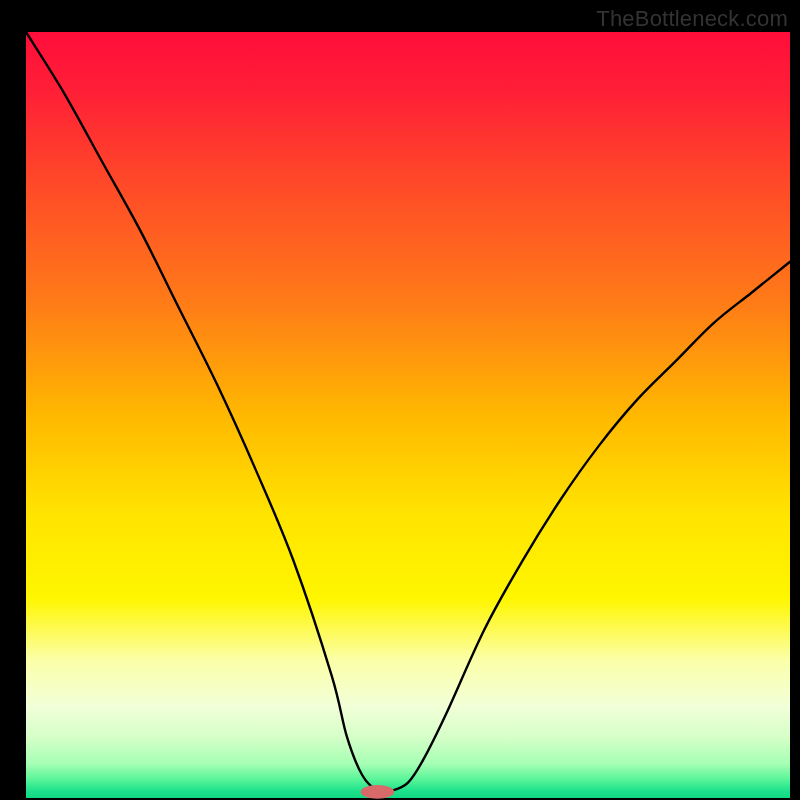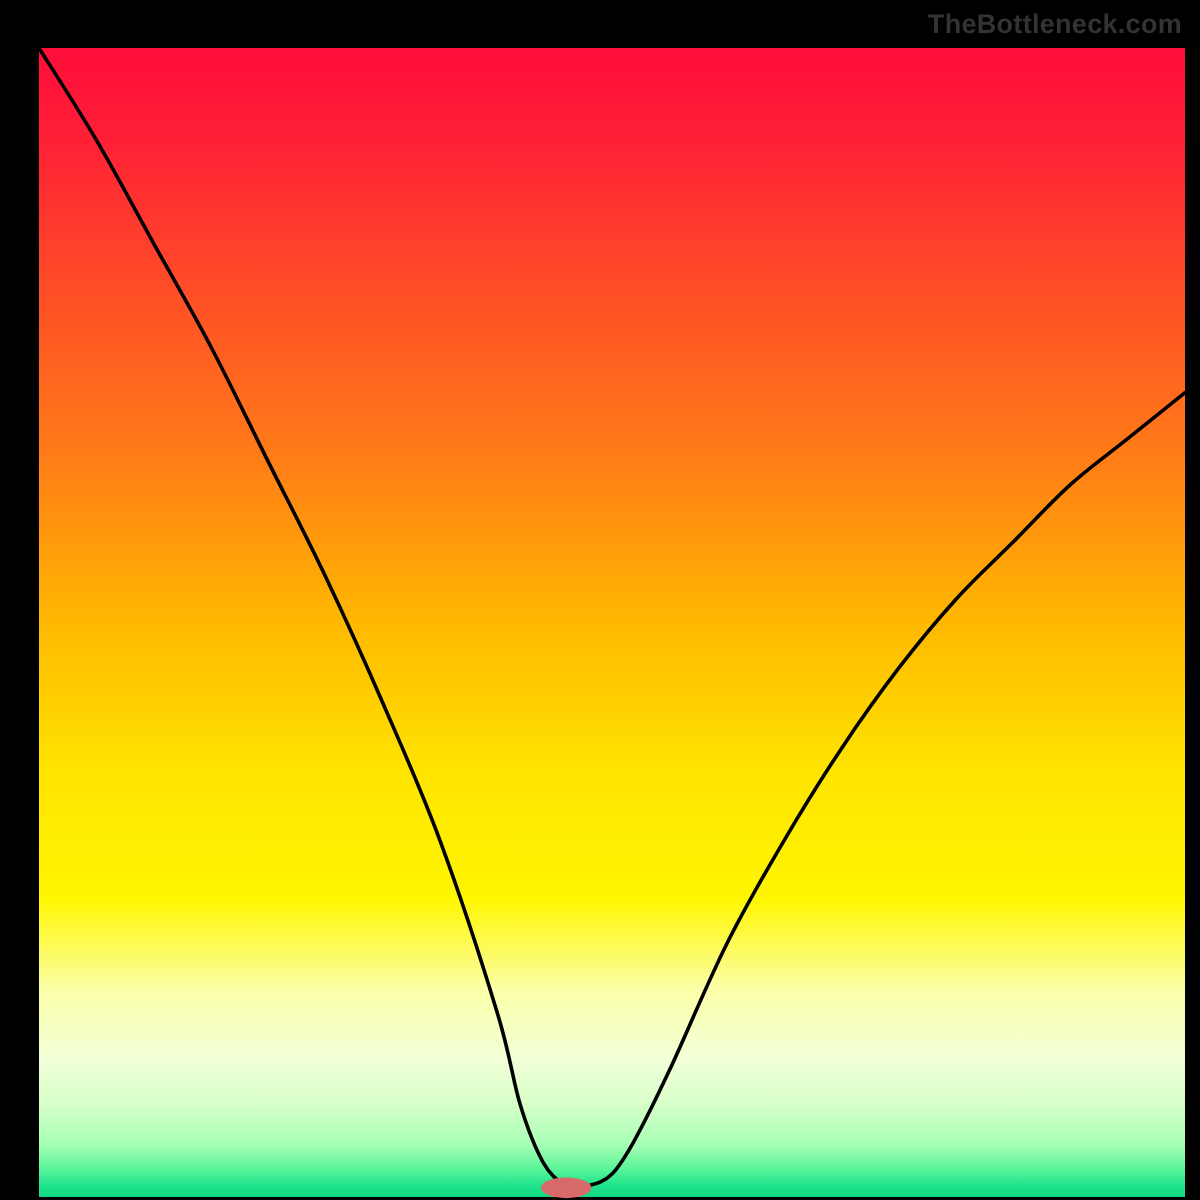--- a/index.html
+++ b/index.html
@@ -24,22 +24,22 @@
     left: 4px;
     top: 4px;
     width: 792px;
     height: 792px;
   }
   .watermark {
     position: absolute;
     top: 2px;
     right: 8px;
     color: #333;
-    font-size: 18px;
-    font-weight: 700;
+    font-size: 22px;
+    font-weight: 400;
     letter-spacing: 0.2px;
     user-select: none;
   }
   svg { display: block; }
 </style>
 </head>
 <body>
 
 <div class="frame">
   <div class="plot-wrap">

